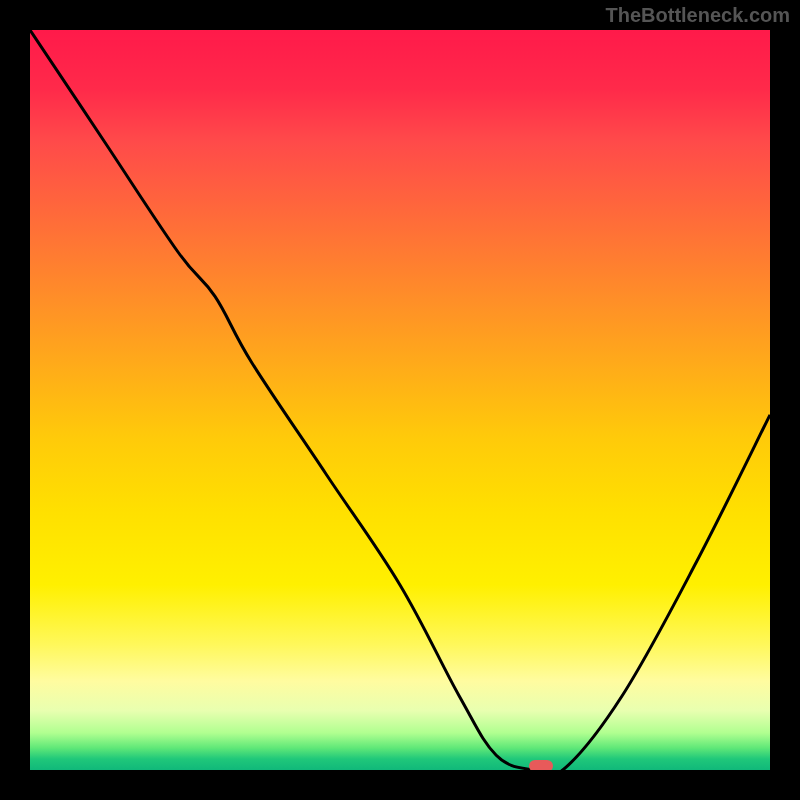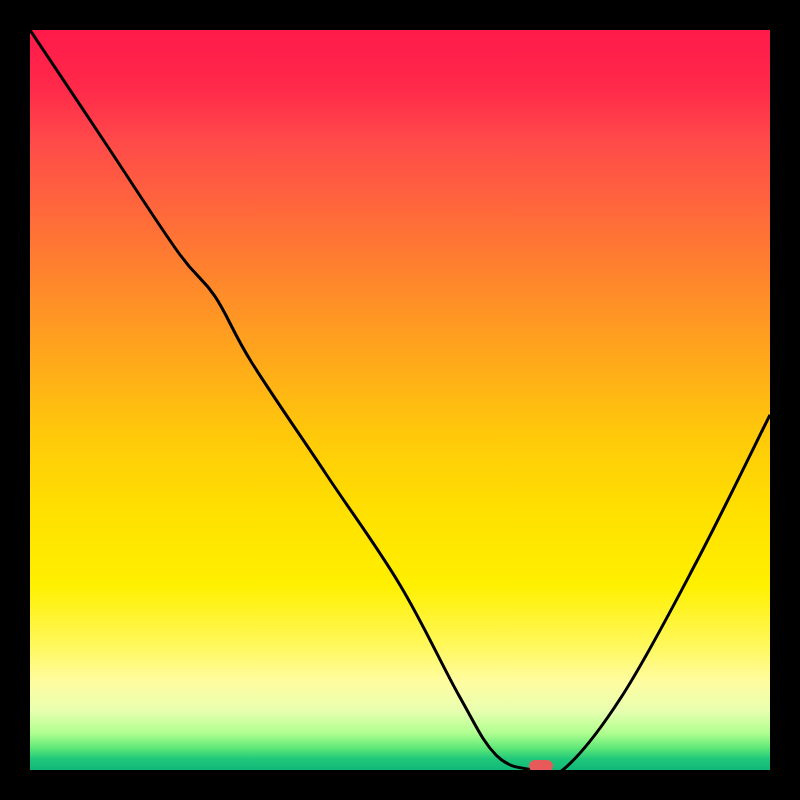--- a/index.html
+++ b/index.html
@@ -72,20 +72,21 @@
     height: 12px;
     background: #e85a5a;
     border-radius: 6px;
     transform: translate(-50%, -50%);
   }
 </style>
 </head>
 <body>
 
 <div class="container">
+  <div class="watermark">TheBottleneck.com</div>
 
   <div class="plot-area">
     <div class="gradient-bg"></div>
 
     <svg class="curve-svg" viewBox="0 0 740 740" preserveAspectRatio="none">
       <path id="curve-path" fill="none" stroke="#000" stroke-width="3" d="M 0 0 C 13.3 20.0, 47.4 71.0, 74.0 111.0 C 100.6 151.0, 128.0 194.0, 148.0 222.0 C 168.0 250.0, 171.7 246.4, 185.0 266.4 C 198.3 286.4, 202.0 301.0, 222.0 333.0 C 242.0 365.0, 269.4 404.0, 296.0 444.0 C 322.6 484.0, 346.0 515.0, 370.0 555.0 C 394.0 595.0, 411.9 635.4, 429.2 666.0 C 446.5 696.6, 452.9 711.9, 466.2 725.2 C 479.5 738.5, 491.2 737.3, 503.2 740.0 C 515.2 742.7, 516.8 753.3, 532.8 740.0 C 548.8 726.7, 568.0 703.3, 592.0 666.0 C 616.0 628.7, 639.4 583.4, 666.0 532.8 C 692.6 482.2, 726.7 411.4, 740.0 384.8"></path>
     </svg>
 
     <div id="marker" class="marker" style="left: 510.6px; top: 736px; background: rgb(232, 90, 90);"></div>
   </div>

